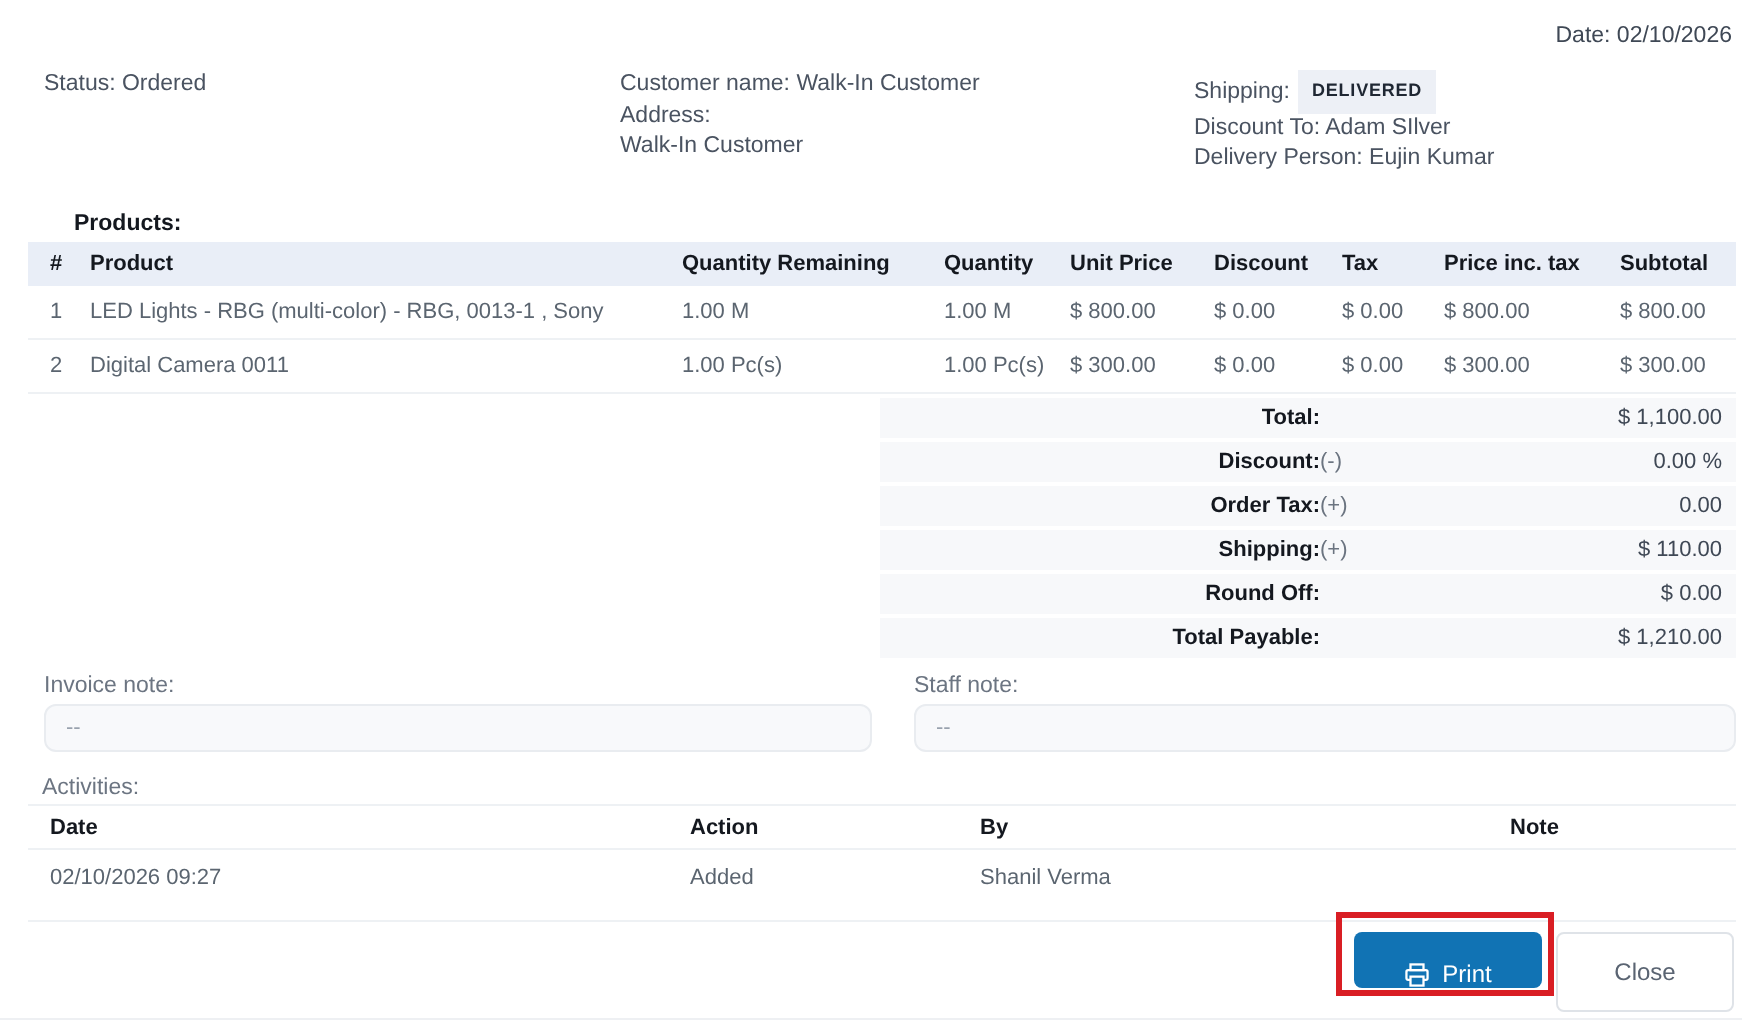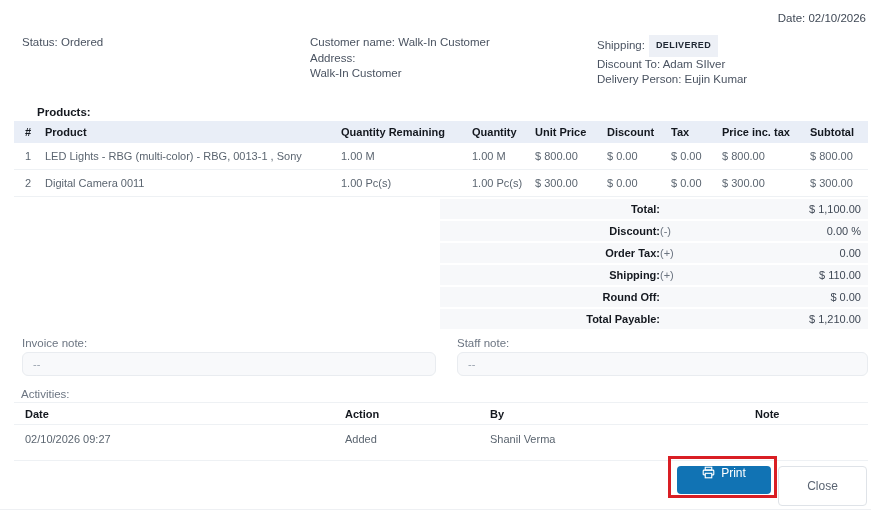--- a/index.html
+++ b/index.html
@@ -74,21 +74,21 @@
     font-size: 11px; color: #5b6570; vertical-align: top;
     padding: 8px 6px 15px 0; border-bottom: 1px solid #eef1f4;
   }
   .activities-table th:first-child, .activities-table td:first-child { padding-left: 11px; }
 
   
   .print-btn {
     left: 677px; top: 466px; width: 94px; height: 28px;
     background: #1173b4; border: none; border-radius: 4px;
     color: #fff; font-family: "Liberation Sans", sans-serif; font-size: 12px;
-    display: flex; align-items: flex-start; justify-content: center; gap: 6px;
+    display: flex; align-items: flex-end; justify-content: center; gap: 6px;
     cursor: pointer;
   }
   .close-btn {
     left: 778px; top: 466px; width: 89px; height: 40px;
     background: #fff; border: 1px solid #dfe3e8; border-radius: 4px;
     color: #5a6472; font-family: "Liberation Sans", sans-serif; font-size: 12px;
     cursor: pointer;
   }
   .annotation-box {
     left: 668px; top: 456px; width: 109px; height: 42px;

